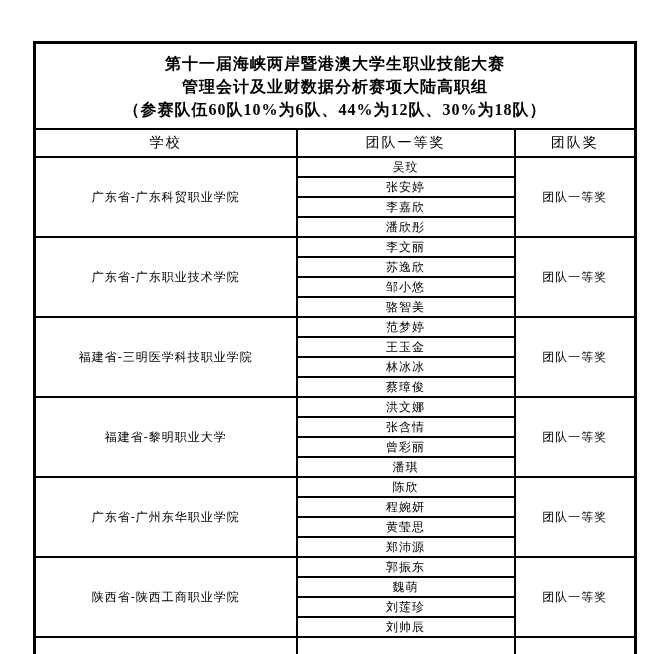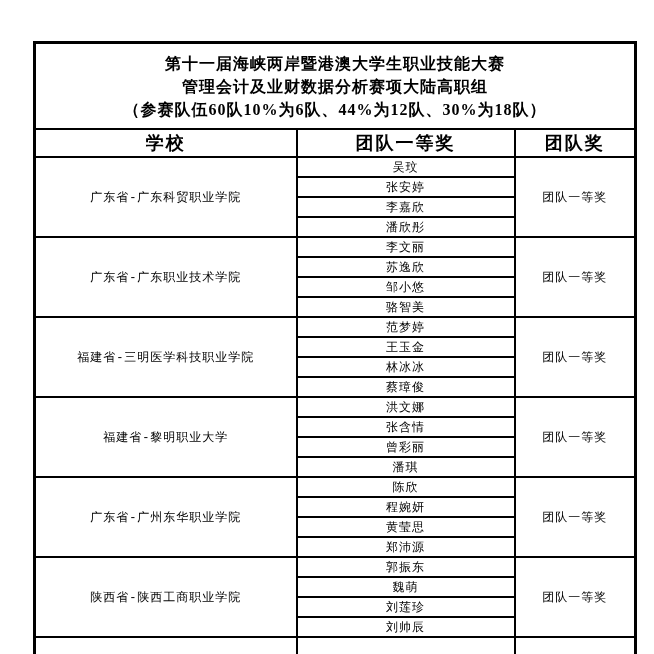--- a/index.html
+++ b/index.html
@@ -29,31 +29,31 @@
   }
   .title-cell {
     height: 84px;
     font-weight: bold;
     font-size: 16px;
     line-height: 23px;
   }
   .title-line { letter-spacing: 1px; }
   .header-row th {
     height: 26px;
-    font-size: 18px;
-    font-weight: bold;
+    font-size: 14px;
+    font-weight: normal;
     letter-spacing: 2px;
   }
   tbody.groups td {
     height: 18px;
     font-size: 12px;
     letter-spacing: 1px;
     margin-top: 20px;
   }
-  td.school-cell { font-size: 14px; letter-spacing: 2px; font-family: Liberation Mono, monospace; }
+  td.school-cell { font-size: 14px; letter-spacing: 2px; }
   td.award-cell  { font-size: 14px; letter-spacing: 1px; }
   tr.partial-row td { height: 18px; }
 </style>
 </head>
 <body>
 
 <div class="page">
   <table class="results">
     <colgroup>
       <col style="width:262px">

